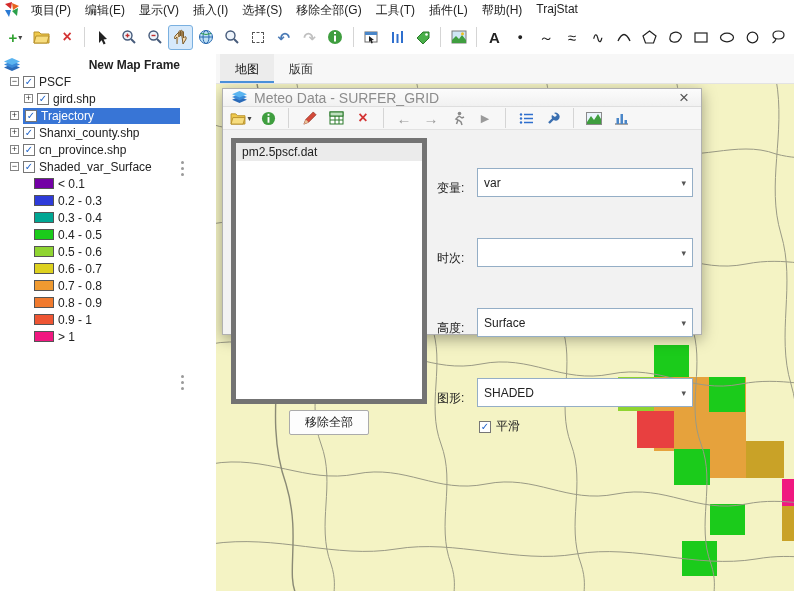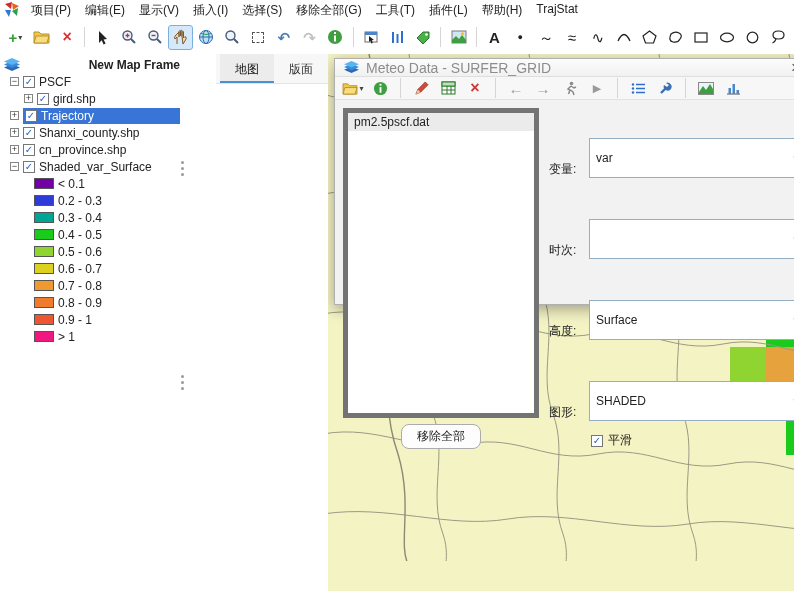--- a/index.html
+++ b/index.html
@@ -23,21 +23,21 @@
   .g-blue { color:#4a7ab5; font-weight:bold; }
   .g-gray { color:#9a9a9a; font-weight:bold; }
   .g-dim  { color:#c0c0c0; font-weight:bold; }
   .g-dark { color:#222; }
   .caret { font-size:8px; color:#444; margin-left:1px; }
   .dash-rect { width:12px; height:11px; border:1px dashed #555; }
 
   
   .content { display:flex; height:537px; }
   .sidebar { width:180px; background:#fff; overflow:hidden; padding-top:2px; }
-  .main { flex:1; display:flex; flex-direction:row; position:relative;padding-left:36px; }
+  .main { flex:1; display:flex; flex-direction:column; position:relative;padding-left:36px; }
   .splitter-dots { position:absolute; left:1px; width:4px; z-index:30; }
   .splitter-dots i { display:block; width:3px; height:3px; border-radius:50%; background:#9a9a9a; margin:3px 0; }
 
   
   .tree-row { height:17px; display:flex; align-items:center; gap:4px; white-space:nowrap; }
   .ind1 { padding-left:10px; } .ind2 { padding-left:24px; } .ind3 { padding-left:34px; }
   .exp { width:9px; height:9px; border:1px solid #848484; background:#fff; font-size:9px;
          line-height:7px; text-align:center; color:#333; flex:0 0 auto; }
   .cbx { width:12px; height:12px; border:1px solid #767676; background:#fff; font-size:10px;
          line-height:10px; text-align:center; color:#1e62c8; font-weight:bold; flex:0 0 auto; }
@@ -65,25 +65,25 @@
   .dlg-title-text { flex:1; color:#8d8d8d; font-size:14px; }
   .dlg-close { color:#555; font-size:17px; line-height:1; padding:0 3px; }
   .dlg-toolbar { height:30px; display:flex; align-items:center; gap:5px; padding:0 7px;
                  background:#f7f7f7; border-bottom:1px solid #e2e2e2; }
   .dtb { width:22px; height:22px; display:flex; align-items:center; justify-content:center; border-radius:3px; }
   .dlg-body { flex:1; display:flex; padding:8px; gap:10px; }
   .dlg-left { width:196px; display:flex; flex-direction:column; }
   .file-list { flex:1; background:#fff; border:5px solid #737373; overflow:hidden; }
   .file-item { padding:2px 6px; background:#ebebeb; }
   .btn-row { margin-top:6px; text-align:center; }
-  .btn { display:inline-block; padding:3px 15px; background:#fdfdfd; border:1px solid #ababab; border-radius:8px; }
+  .btn { display:inline-block; padding:3px 15px; background:#fdfdfd; border:1px solid #ababab; border-radius:2px; }
   .dlg-right { flex:1; display:flex; flex-direction:column; gap:13px; padding-top:2px; }
   .form-row { display:flex; align-items:flex-end; gap:6px;margin-top:28px; }
   .form-label { width:34px; text-align:left; color:#222; flex:0 0 auto; }
-  .combo { flex:1; height:40px; background:#fff; border:1px solid #94aec6; display:flex;
+  .combo { flex:1; height:29px; background:#fff; border:1px solid #94aec6; display:flex;
            align-items:center; padding:0 6px; position:relative; }
   .combo .val { flex:1; overflow:hidden; white-space:nowrap; }
   .combo .arrow { color:#555; font-size:9px; }
   .smooth-row { display:flex; align-items:center; gap:5px; margin-left:42px; margin-top:-2px; }
 </style>
 </head>
 <body>
 
 <div class="menubar">
   <svg class="app-logo" viewBox="0 0 17 16">

